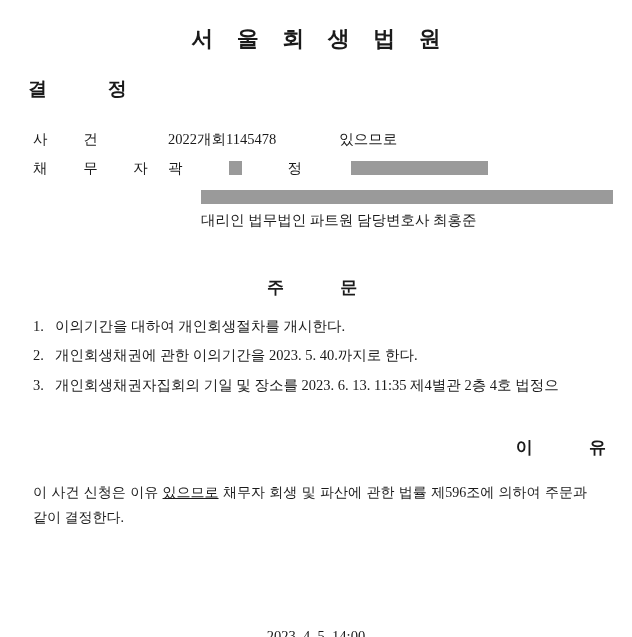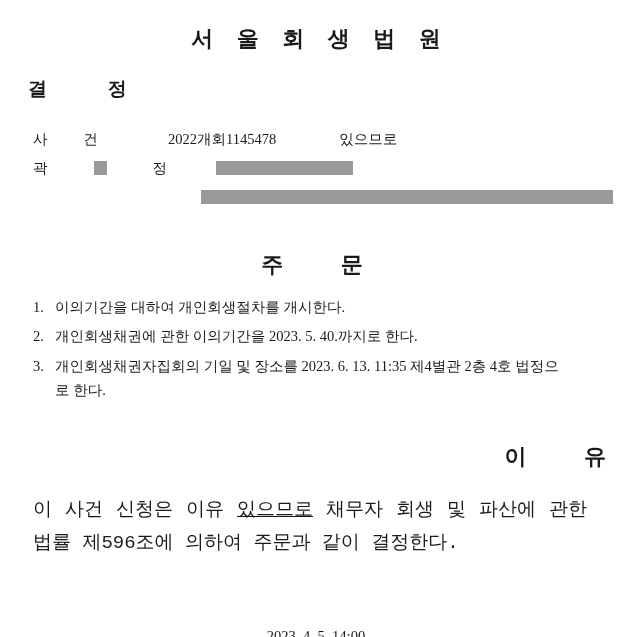--- a/index.html
+++ b/index.html
@@ -95,21 +95,21 @@
     margin-bottom: 4px;
     margin-top: -2px;
   }
   .rep-line {
     padding-left: 168px;
     font-size: 14.5px;
     margin-top: 7px;
   }
   .section-head {
     text-align: center;
-    font-size: 22px;
+    font-size: 17px;
     font-weight: bold;
     letter-spacing: 26px;
     padding-left: 18px;
   }
   .section-head.jumun { margin-top: 46px; }
   .section-head.iyu { margin-top: 40px; text-align: right; }
   .items {
     margin-top: 16px;
     padding-left: 33px;
     padding-right: 45px;
@@ -128,24 +128,23 @@
   }
   .item-cont {
     padding-left: 22px;
     line-height: 1.55;
     margin-top: -5px;
   }
   .reason {
     margin-top: 22px;
     padding-left: 33px;
     padding-right: 45px;
-    font-size: 19px;
+    font-size: 14px;
     line-height: 1.75;
     text-align: justify;
-    font-family: Liberation Mono, monospace;
   }
   .underline { text-decoration: underline; }
   .datetime {
     position: absolute;
     left: 0;
     right: 0;
     bottom: 16px;
     text-align: center;
     font-size: 14.5px;
   }
@@ -163,32 +162,34 @@
 
     <div class="meta-row">
       <div class="meta-label">사 건</div>
       <div class="meta-value">
         <span class="case-no">2022개회1145478</span>
         <span>있으므로</span>
       </div>
     </div>
 
     <div class="meta-row">
+      <div class="meta-label">채 무 자</div>
       <div class="meta-value">
         <span>곽</span>
           <span class="redact redact-sm"></span>
           <span>정</span>
           <span class="redact redact-md"></span>
       </div>
     </div>
 
     <div class="meta-row-addr">
       <span class="redact redact-lg"></span>
     </div>
 
+    <div class="rep-line">대리인 법무법인 파트원 담당변호사 최홍준</div>
 
   </div>
 
   <div class="section-head jumun">주        문</div>
 
   <div class="items">
 
     <div class="item">
       <div class="item-num">1.</div>
       <div class="item-text">이의기간을 대하여 개인회생절차를 개시한다.</div>
@@ -197,21 +198,20 @@
     <div class="item">
       <div class="item-num">2.</div>
       <div class="item-text">개인회생채권에 관한 이의기간을 2023. 5. 40.까지로 한다.</div>
     </div>
 
     <div class="item">
       <div class="item-num">3.</div>
       <div class="item-text">개인회생채권자집회의 기일 및 장소를 2023. 6. 13. 11:35 제4별관 2층 4호 법정으</div>
     </div>
 
-    <div class="item-cont">로 한다.</div>
 
   </div>
 
   <div class="section-head iyu">이        유</div>
 
   <div class="reason sp"><span>이 사건 신청은 이유 </span><span class="underline">있으므로</span><span> 채무자 회생 및 파산에 관한 법률 제596조에 의하여 주문과 같이 결정한다.</span></div>
 
   <div class="datetime">2023. 4. 5. 14:00</div>
 
 </div>

